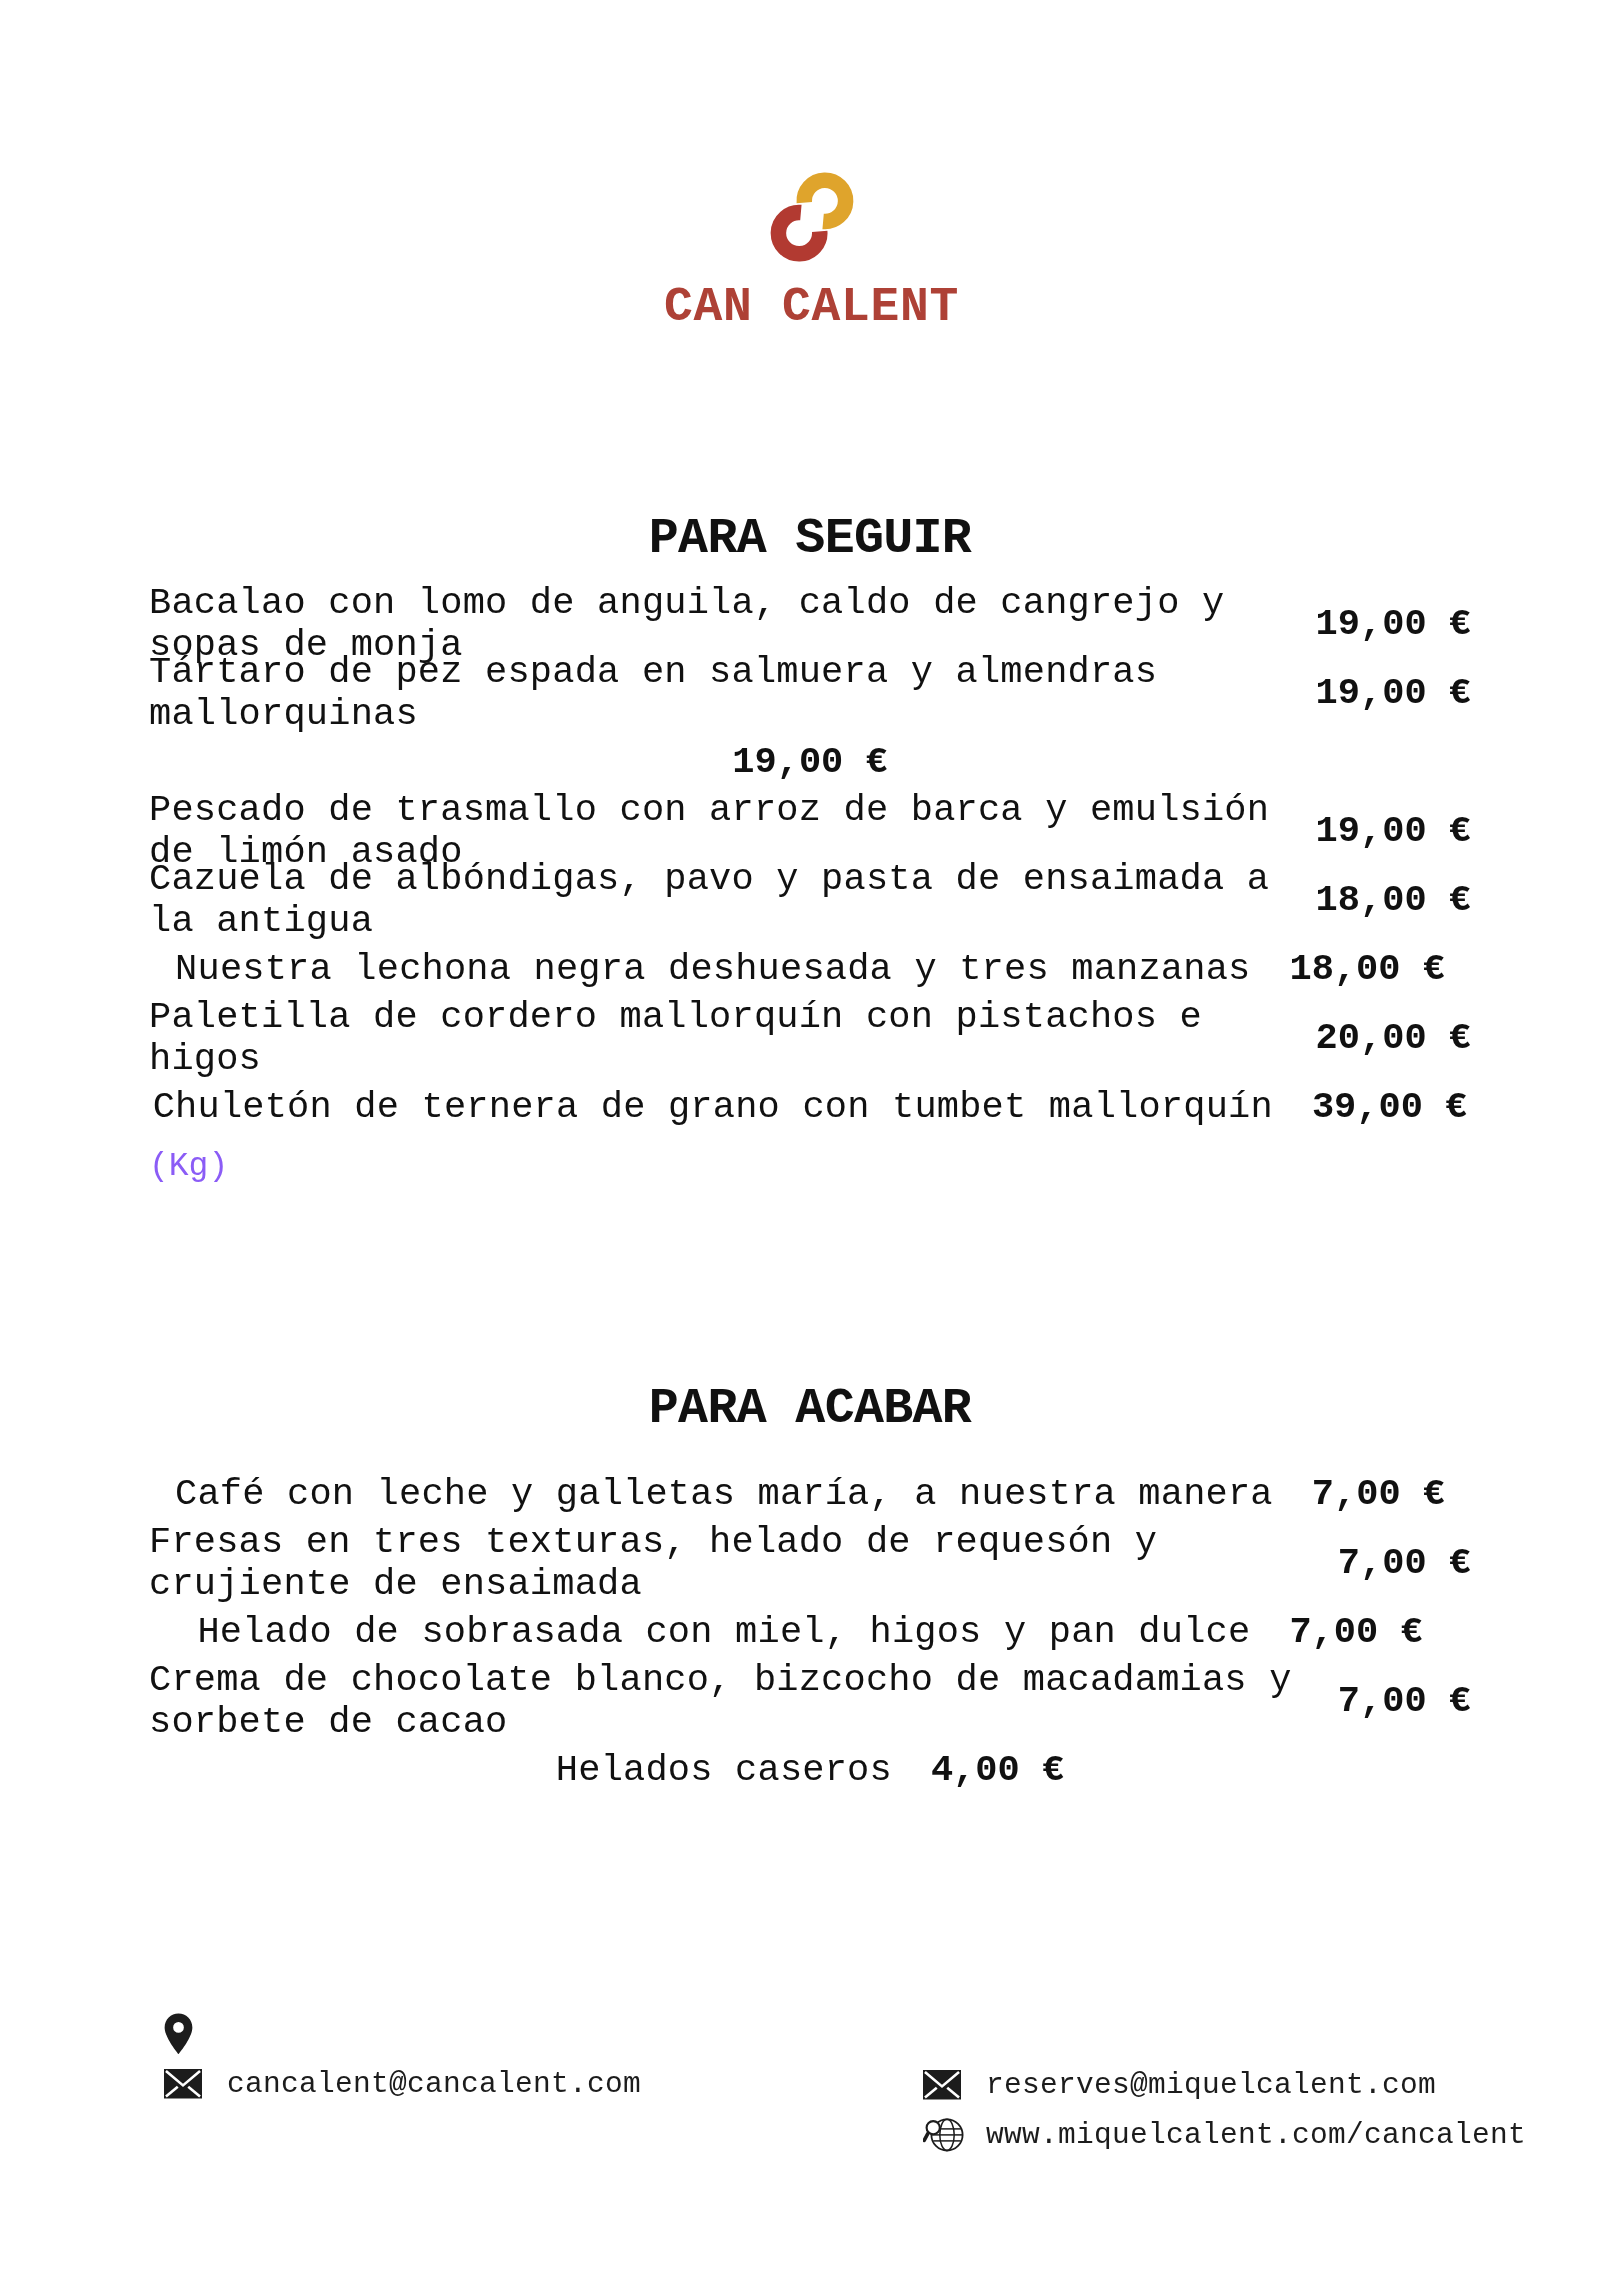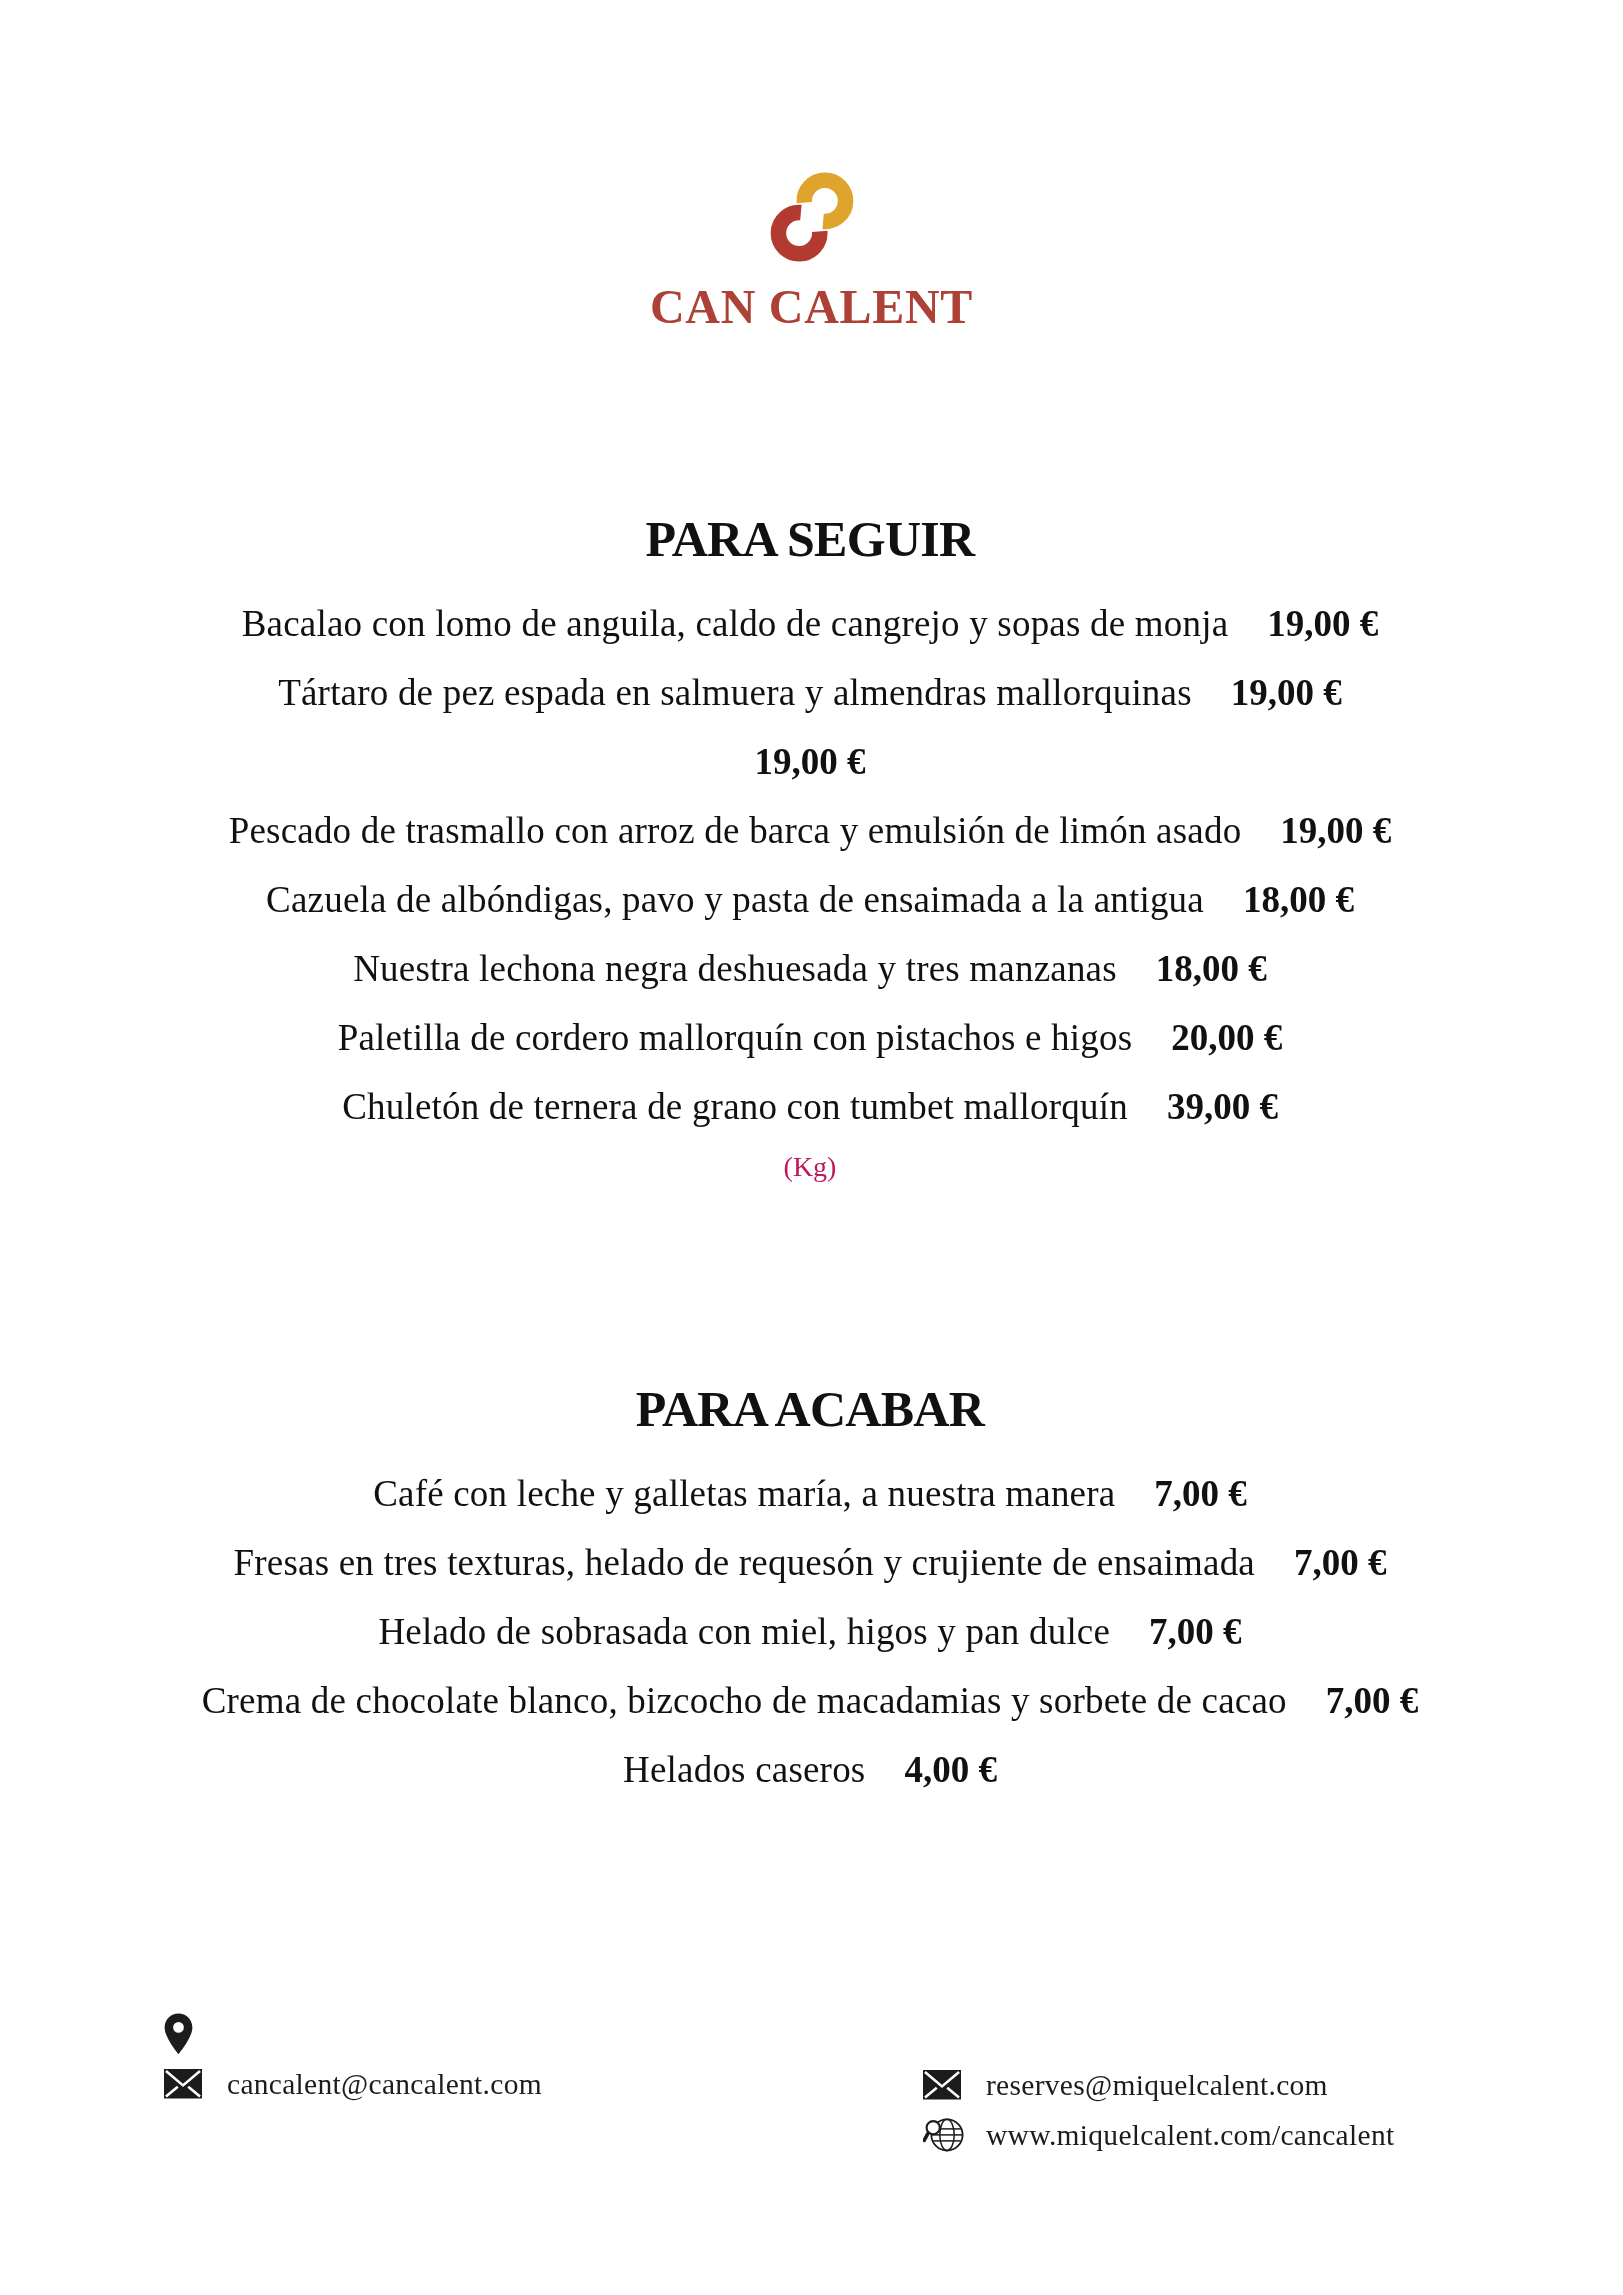--- a/index.html
+++ b/index.html
@@ -1,21 +1,21 @@
 <!DOCTYPE html>
 <html style="font-size:10.5px"><head>
 <meta charset="utf-8">
 <style>
   html, body { margin: 0; padding: 0; background: #ffffff; }
   .page {
     position: relative;
     width: 1623px;
     height: 2295px;
     background: #ffffff;
-    font-family: Liberation Serif, serif;
+    font-family: Liberation Mono, monospace;
     color: #111111;
     overflow: hidden;
   }
 
   
   .brand {
     position: absolute;
     top: 168px; left: 0; right: 0;
     text-align: center;
   }
@@ -44,24 +44,24 @@
     height: 69px;
     display: flex;
     justify-content: center;
     align-items: center;
     font-size: 37px;
   }
   .item-name { letter-spacing: 0.2px; padding-right: 39px; }
   .item-price { font-weight: bold; white-space: nowrap; }
   .kg-note {
     margin-top: 5.2px;
-    text-align: center;
-    font-size: 28px;
+    text-align: left;
+    font-size: 33px;
     line-height: 42px;
-    color: #be185d;
+    color: #8b5cf6;
   }
 
   
   .footer-col { position: absolute; }
   .footer-col--left  { left: 164px;  top: 2009px; }
   .footer-col--right { left: 923px; top: 2060px; }
   .contact-row { display: flex; align-items: center; height: 50px; }
   .contact-icon {
     width: 42px;
     display: flex;

